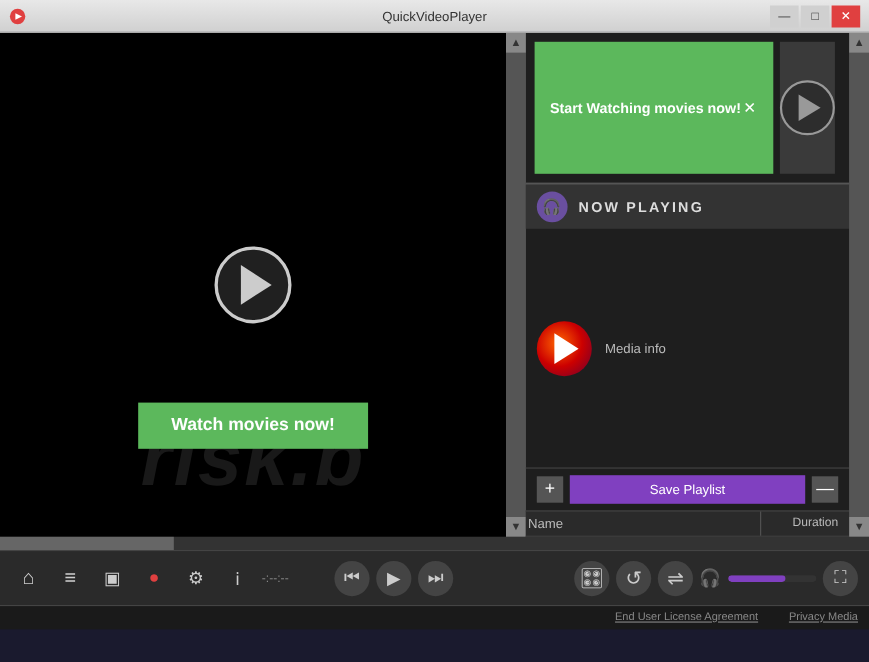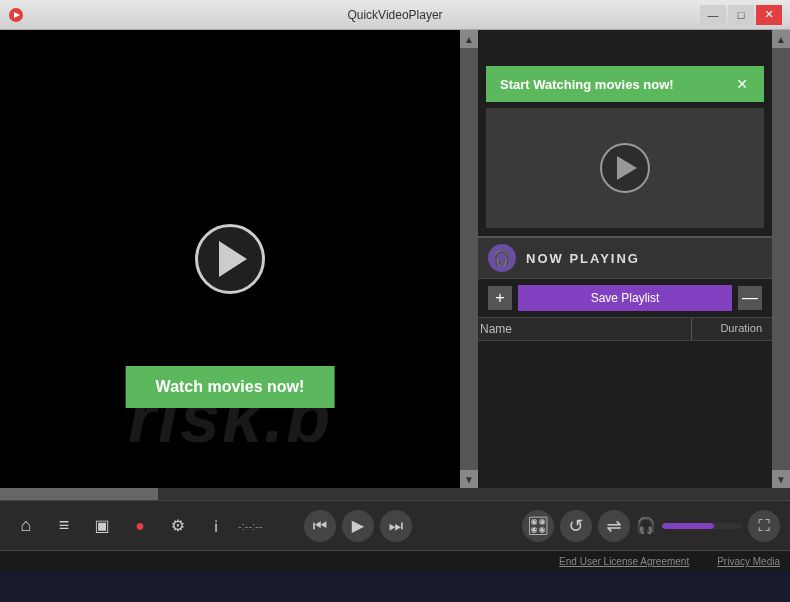--- a/index.html
+++ b/index.html
@@ -157,23 +157,21 @@
     .right-content {
       flex: 1;
       display: flex;
       flex-direction: column;
     }
 
     
     .ad-section {
       padding: 8px;
       display: flex;
-      flex-direction: column;
       gap: 6px;
-      margin-top: 28px;
     }
 
     .ad-banner {
       background: #5cb85c;
       color: white;
       font-size: 13px;
       font-weight: bold;
       padding: 10px 14px;
       cursor: pointer;
       display: flex;
@@ -522,20 +520,26 @@
             <div class="thumb-play"></div>
           </div>
         </div>
 
         <div class="now-playing-section">
           <div class="now-playing-header">
             <div class="headphones-icon">🎧</div>
             <span class="now-playing-title">NOW PLAYING</span>
           </div>
 
+          <div class="media-info-area">
+            <div class="media-logo">
+              <div class="media-logo-inner"></div>
+            </div>
+            <span class="media-info-text">Media info</span>
+          </div>
 
           <div class="playlist-controls">
             <button class="add-btn">+</button>
             <button class="save-playlist-btn">Save Playlist</button>
             <button class="minus-btn">—</button>
           </div>
 
           <div class="playlist-table-header">
             <span class="playlist-col-name">Name</span>
             <span class="playlist-col-duration">Duration</span>

